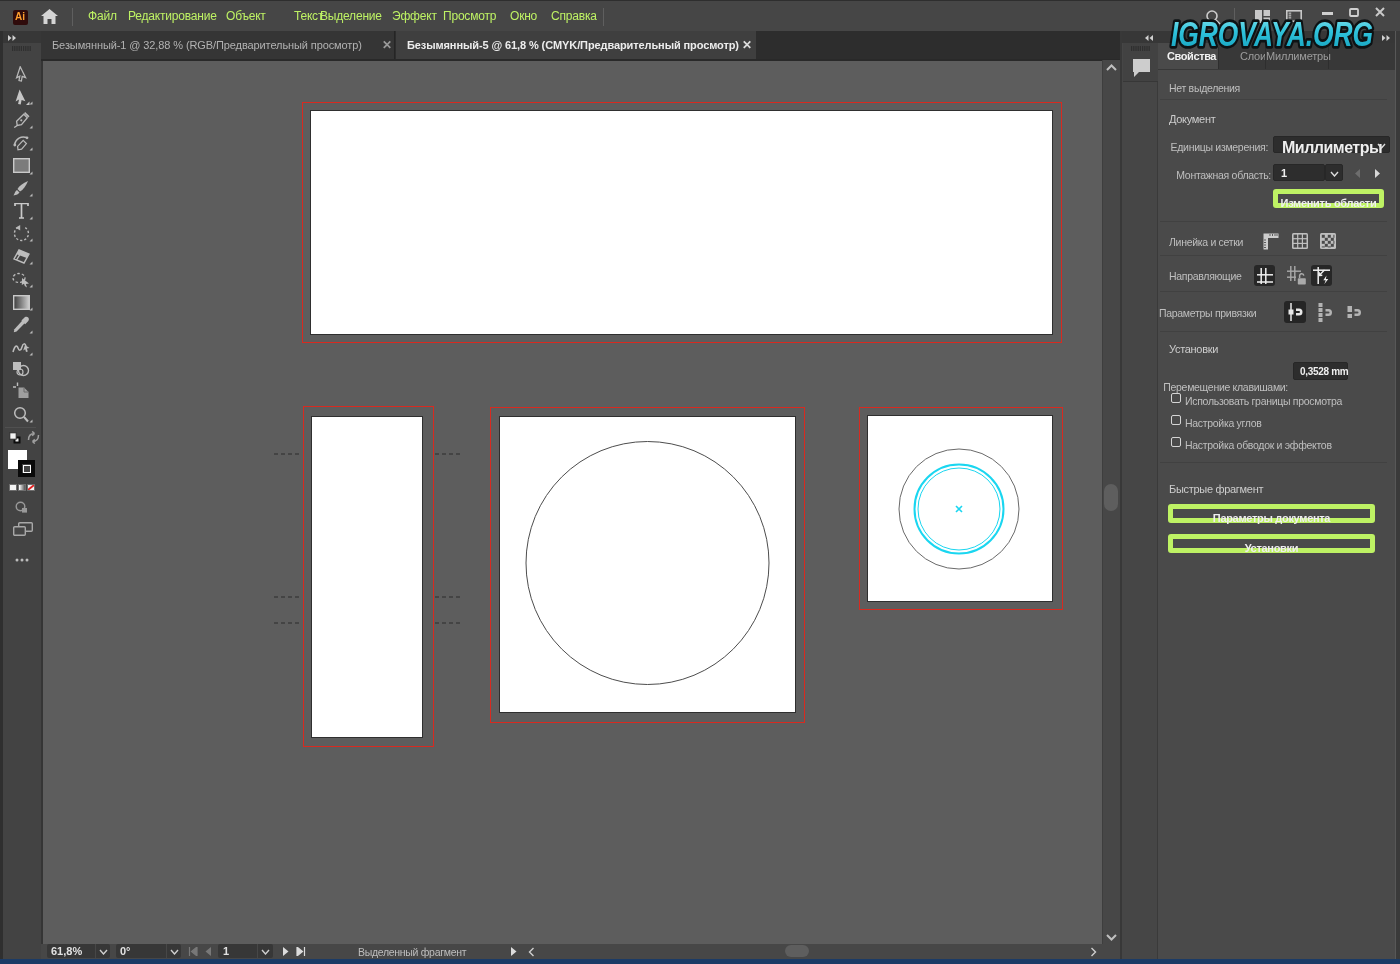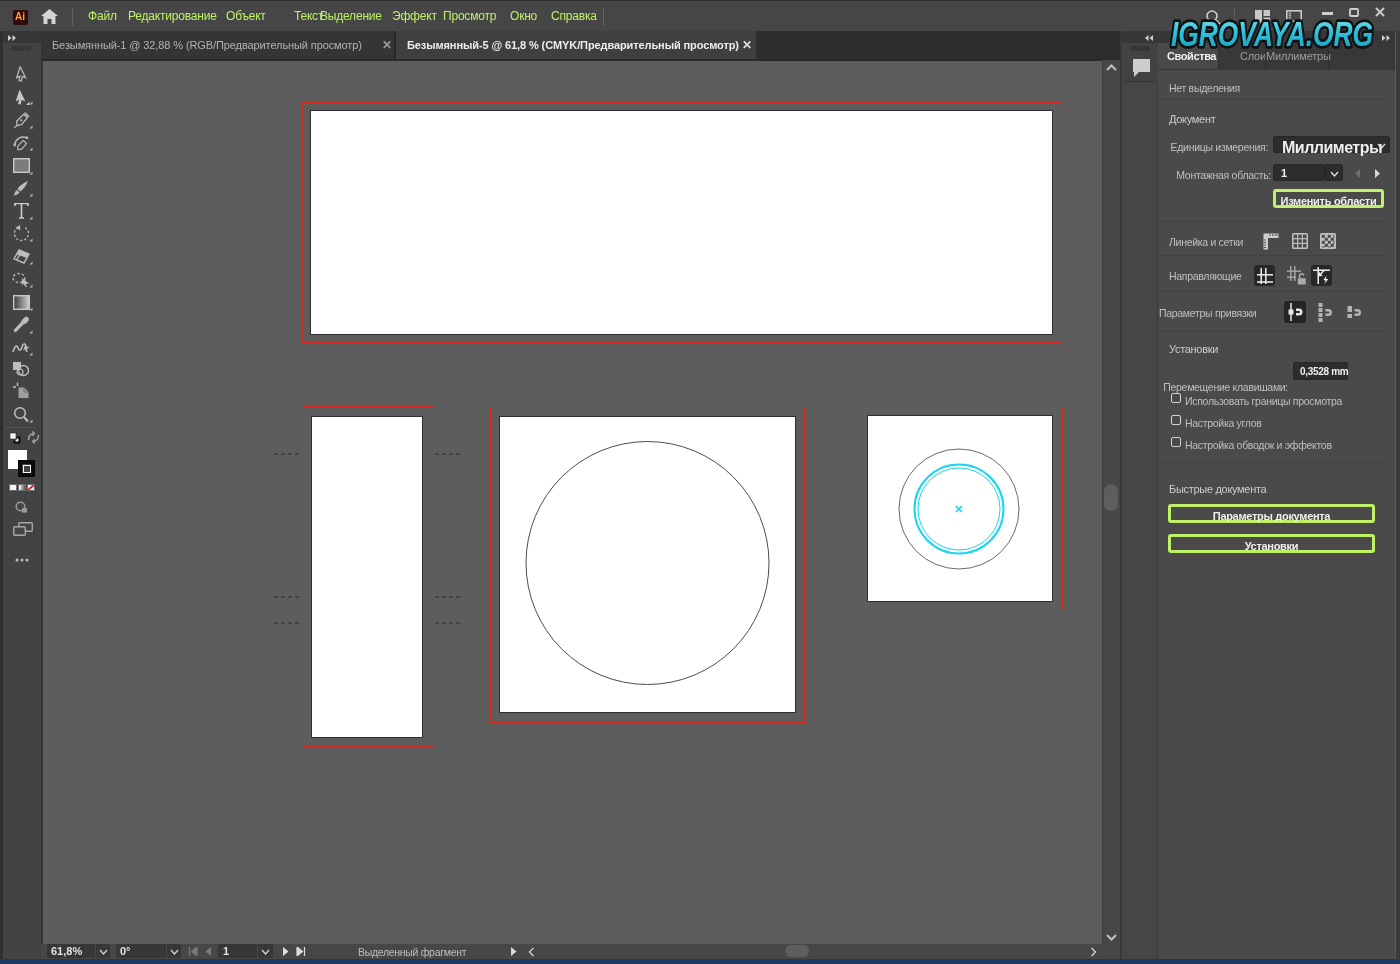--- a/index.html
+++ b/index.html
@@ -44,21 +44,21 @@
 
 
 #rpanel { position:absolute; left:1158px; top:31px; width:242px; height:928px; background:#4a4a4a; }
 #rphead { position:absolute; left:0; top:0; width:242px; height:12px; background:#373737; }
 #rptabs { position:absolute; left:0; top:12px; width:242px; height:27px; background:#383838; font-size:11px; letter-spacing:-0.2px; }
 .rtab { position:absolute; top:0; height:26px; padding-top:7px; text-align:center; }
 .sep { position:absolute; left:2px; width:227px; height:1px; background:#414141; }
 .plabel { position:absolute; font-size:10.5px; letter-spacing:-0.3px; color:#bfbfbf; white-space:nowrap; }
 .phead  { position:absolute; font-size:11px; letter-spacing:-0.3px; color:#cdcdcd; white-space:nowrap; }
 .dark { background:#2d2d2d; border:1px solid #272727; border-radius:2px; }
-.obtn { position:absolute; border:3px solid #bef264; border-radius:3px; background:transparent;
+.obtn { position:absolute; border:5px solid #bef264; border-radius:3px; background:transparent;
         color:#efefef; font-weight:bold; font-size:11px; letter-spacing:-0.3px; text-align:center; white-space:nowrap; }
 .cb { position:absolute; width:10px; height:10px; border:1.5px solid #d5d5d5; border-radius:2px; background:transparent; }
 
 svg { display:block; }
 </style>
 </head>
 <body>
 <div id="stage">
 
   <div id="titlebar">
@@ -610,21 +610,21 @@
     </div>
 
     <div class="cb" style="left:13px;top:362px;"></div>
     <div class="plabel" style="left:27px;top:364px;text-align:center;">Использовать границы просмотра</div>
     <div class="cb" style="left:13px;top:384px;"></div>
     <div class="plabel" style="left:27px;top:386px;">Настройка углов</div>
     <div class="cb" style="left:13px;top:406px;"></div>
     <div class="plabel" style="left:27px;top:408px;">Настройка обводок и эффектов</div>
 
     <div class="sep" style="top:431px;"></div>
-    <div class="phead" style="left:11px;top:452px;">Быстрые документа</div>
+    <div class="phead" style="left:11px;top:452px;">Быстрые фрагмент</div>
     <div class="obtn" style="left:10px;top:473px;width:207px;height:19px;padding-top:3px;">Параметры документа</div>
     <div class="obtn" style="left:10px;top:503px;width:207px;height:19px;padding-top:3px;">Установки</div>
   </div>
 
   <div class="abs" style="left:1395px;top:31px;width:1px;height:928px;background:#585858;"></div>
   <div class="abs" style="left:1396px;top:31px;width:4px;height:928px;background:#3a3a3a;"></div>
 
   <svg class="abs" style="left:1166px;top:11px;" width="212" height="42" viewBox="0 0 212 42">
     <defs>
       <linearGradient id="lg" x1="0" y1="0" x2="0" y2="1">

